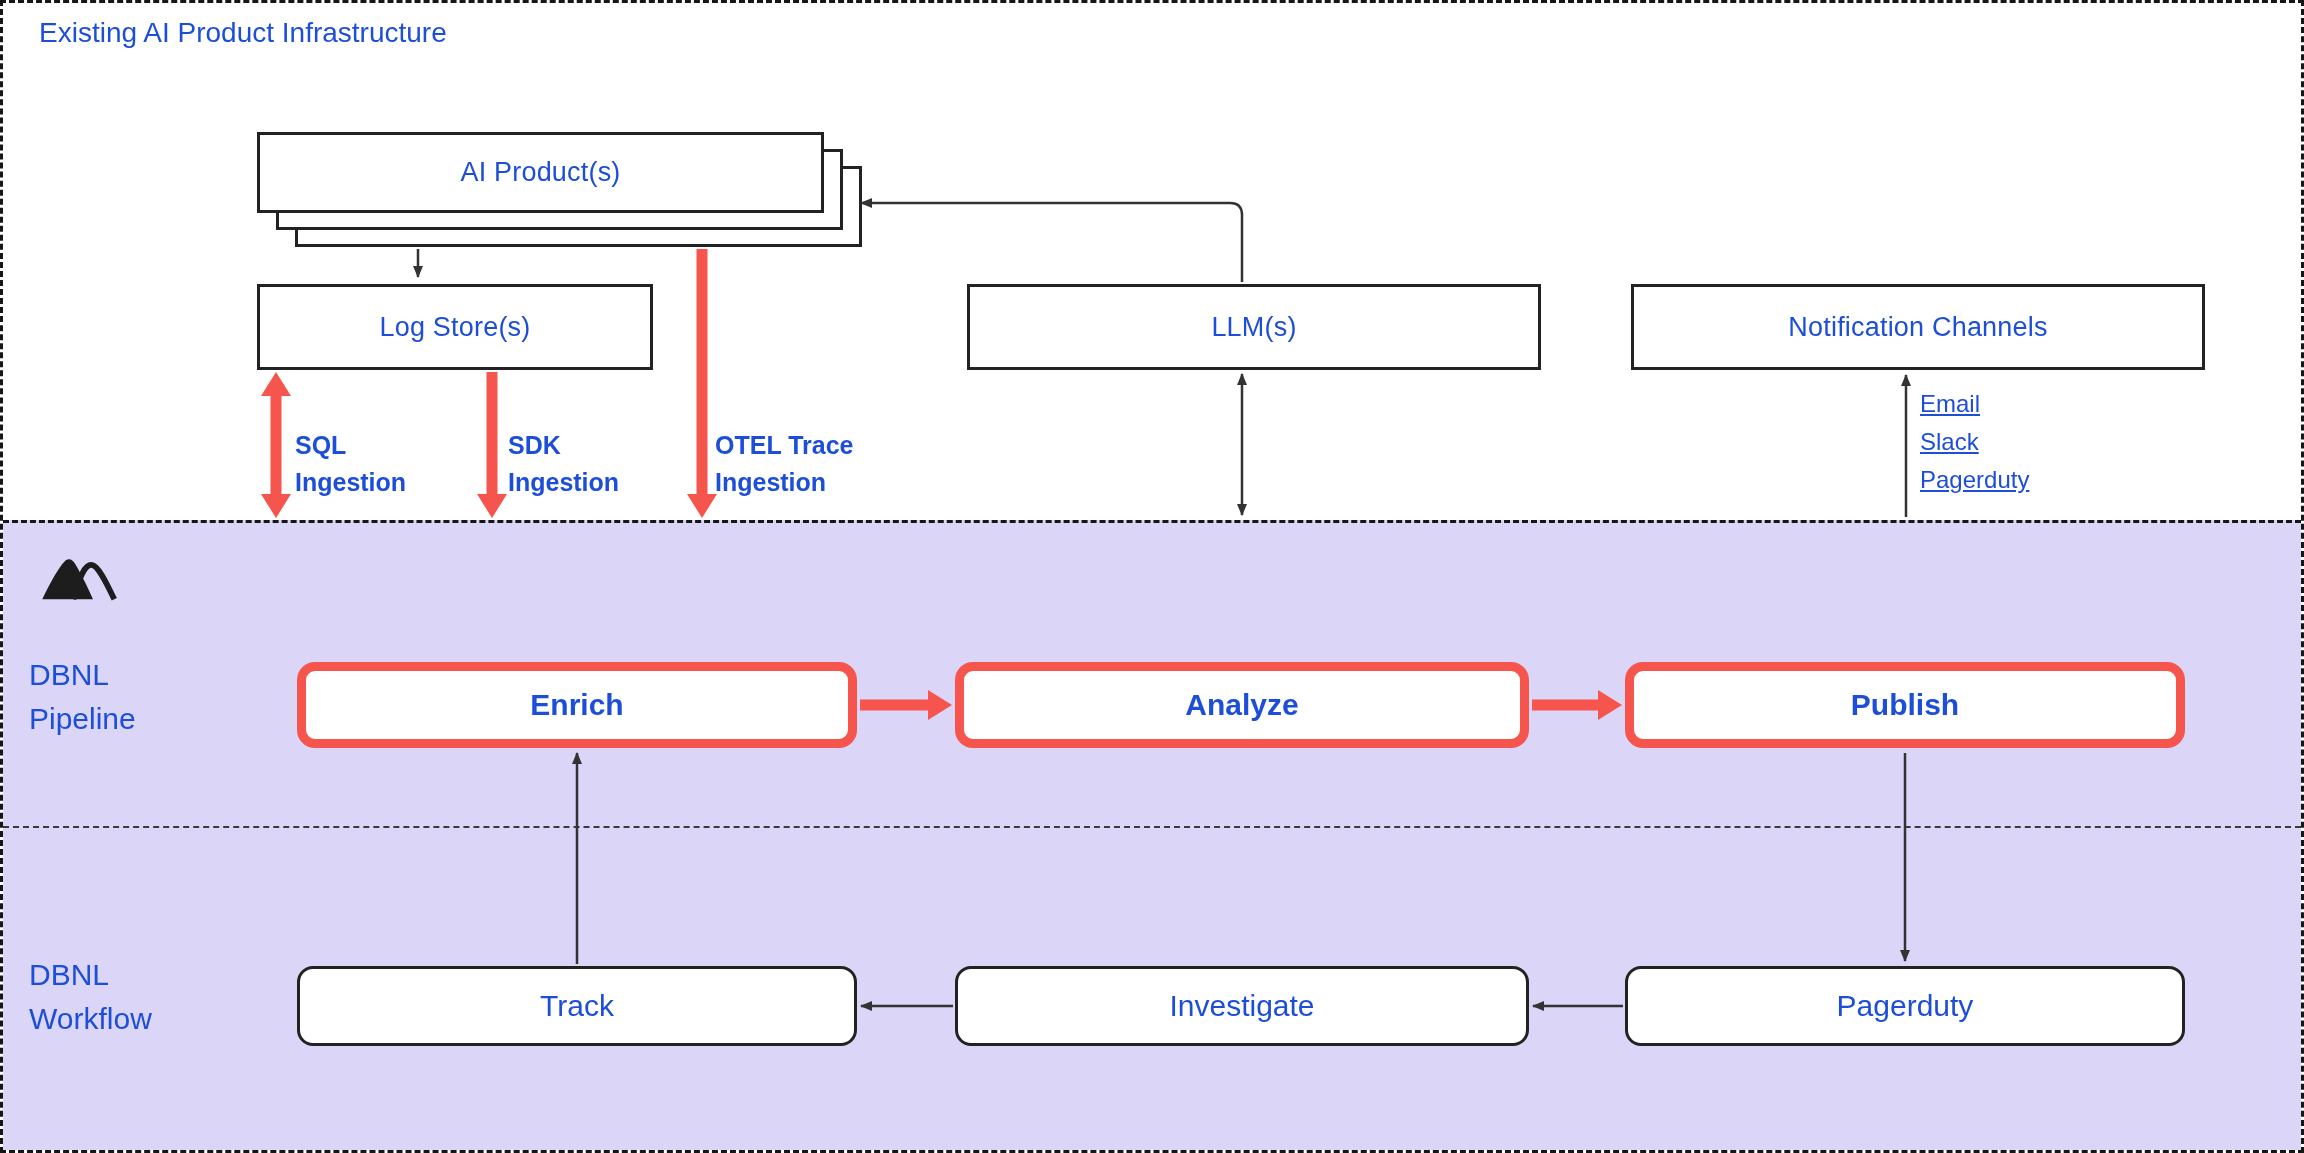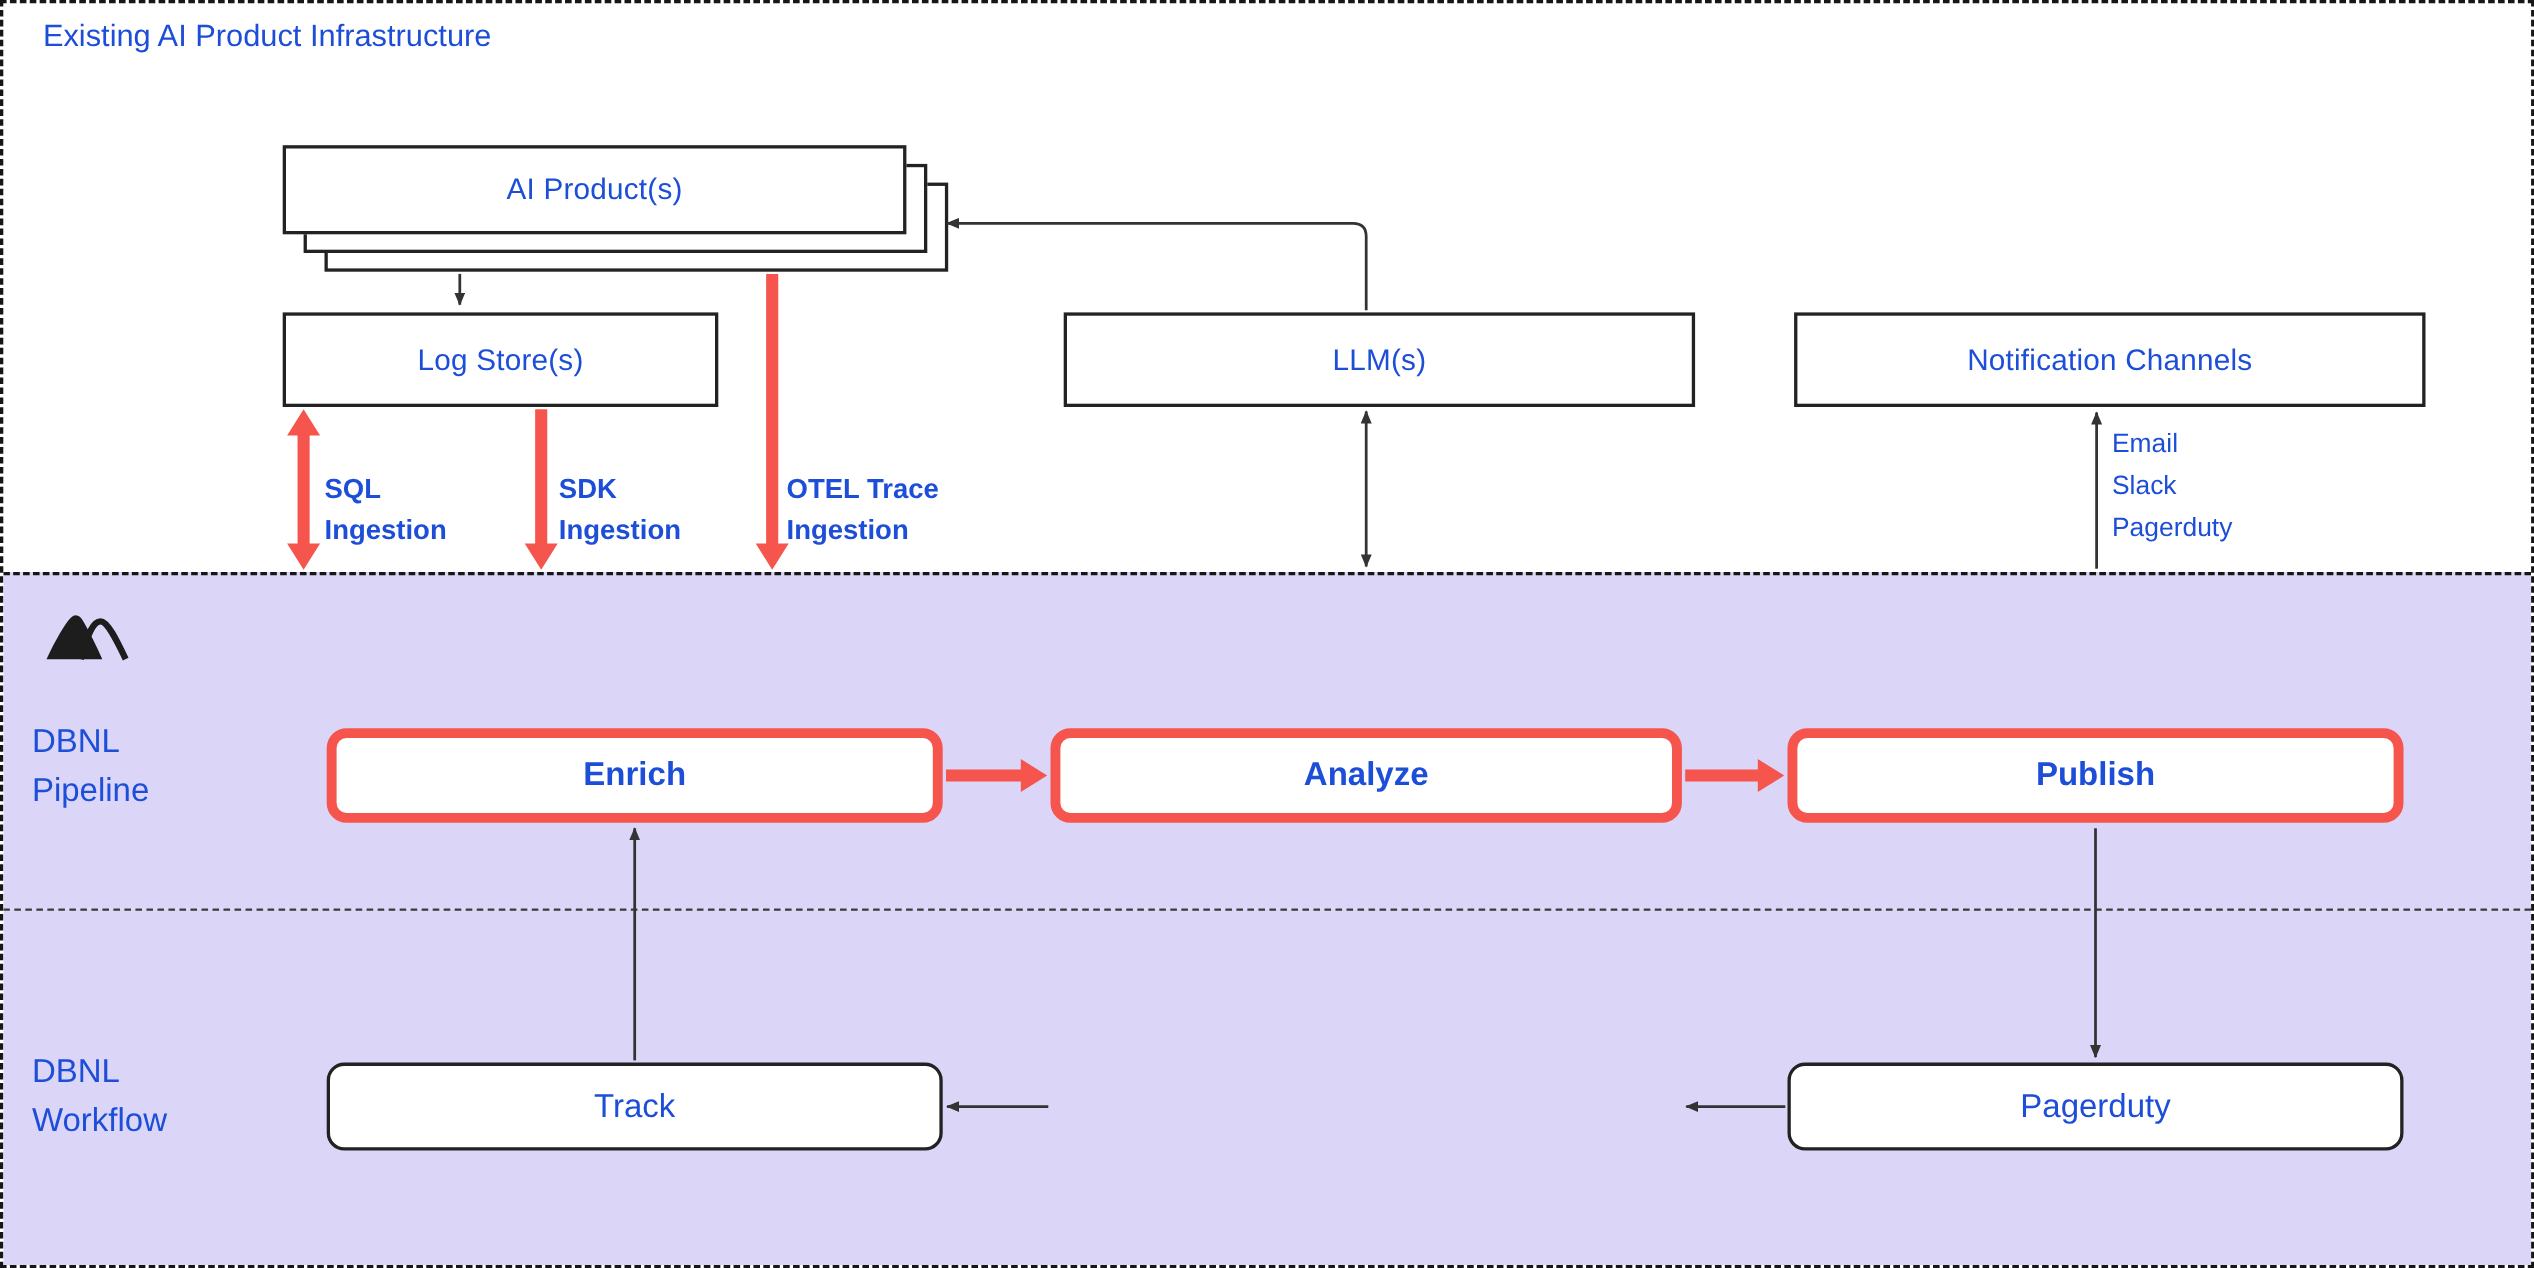--- a/index.html
+++ b/index.html
@@ -22,21 +22,21 @@
     position:absolute;background:#fff;border:9px solid #f5554d;border-radius:18px;
     display:flex;align-items:center;justify-content:center;
     font-size:30px;font-weight:bold;
   }
   .step{
     position:absolute;background:#fff;border:3px solid #222;border-radius:16px;
     display:flex;align-items:center;justify-content:center;font-size:30px;
   }
   .title{position:absolute;font-size:28px;}
   .ingest-label{position:absolute;font-size:25px;font-weight:bold;line-height:37px;white-space:pre-line;}
-  .notif-method{position:absolute;font-size:24px;line-height:38px;}
+  .notif-method{position:absolute;font-size:24px;line-height:38px;text-decoration:underline;}
   .section-label{position:absolute;font-size:30px;line-height:44px;white-space:pre-line;}
   svg.overlay{position:absolute;left:0;top:0;z-index:6;pointer-events:none;}
   .node,.stage,.step{z-index:3;}
 </style>
 </head>
 <body>
 
 <div class="canvas">
 
   <div class="section section-pipeline"></div>
@@ -89,20 +89,23 @@
   <div class="stage" style="left:952px;top:659px;width:574px;height:86px;">
     <span>Analyze</span>
   </div>
   <div class="stage" style="left:1622px;top:659px;width:560px;height:86px;">
     <span>Publish</span>
   </div>
 
   <div class="step" style="left:294px;top:963px;width:560px;height:80px;">
     <span>Track</span>
   </div>
+  <div class="step" style="left:952px;top:963px;width:574px;height:80px;">
+    <span>Investigate</span>
+  </div>
   <div class="step" style="left:1622px;top:963px;width:560px;height:80px;">
     <span>Pagerduty</span>
   </div>
 
   <svg class="overlay" width="2304" height="1153" viewBox="0 0 2304 1153">
     <defs>
       <marker id="ah" viewBox="0 0 12 10" refX="11" refY="5" markerWidth="12" markerHeight="10" orient="auto-start-reverse" markerUnits="userSpaceOnUse">
         <path d="M0 0 L12 5 L0 10 Z" fill="#333"></path>
       </marker>
     </defs>

